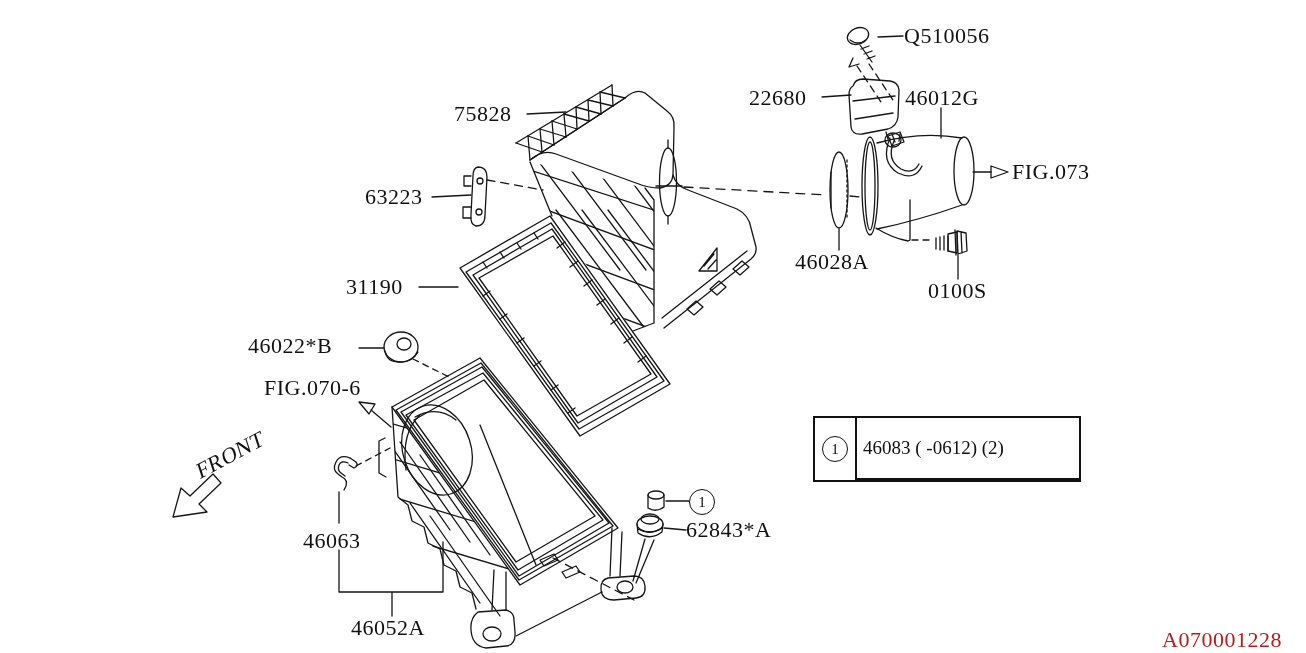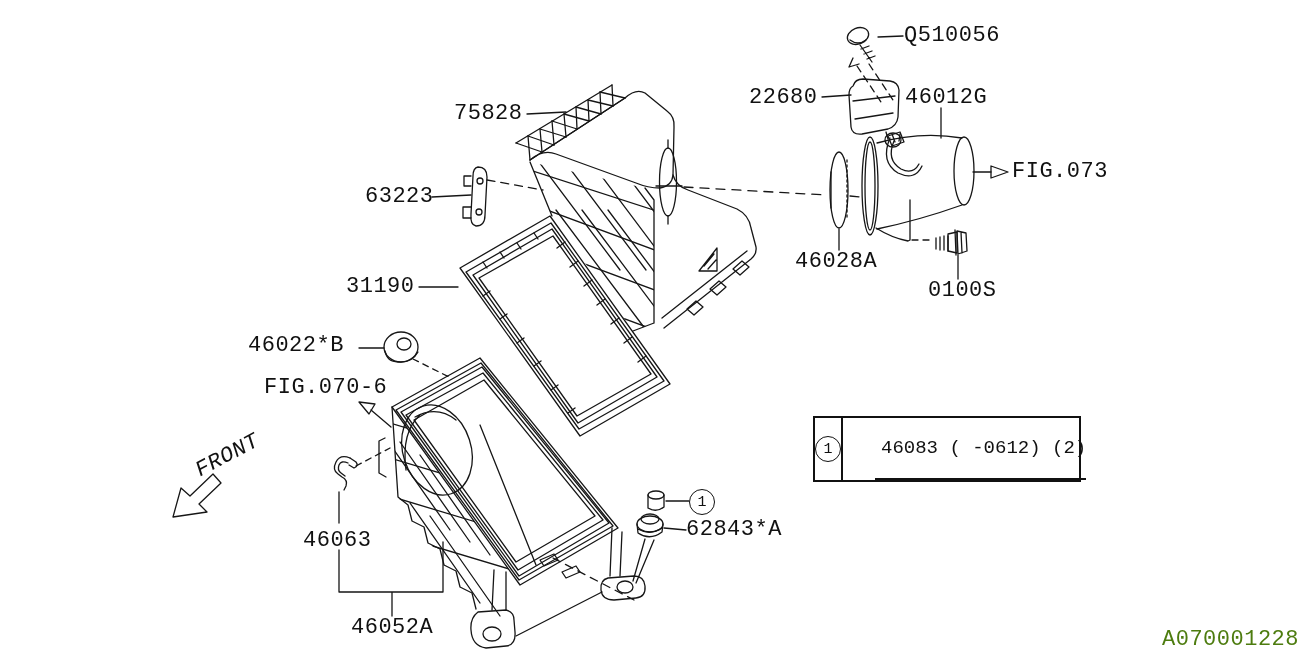--- a/index.html
+++ b/index.html
@@ -1,33 +1,33 @@
 <!DOCTYPE html>
 <html><head>
 <meta charset="utf-8">
 <style>
   html,body{margin:0;padding:0;background:#fff;}
   #canvas{position:relative;width:1306px;height:653px;background:#ffffff;overflow:hidden;
-          font-family:Liberation Mono, monospace;color:#111;}
+          font-family:Liberation Serif, serif;color:#111;}
   #art{position:absolute;left:0;top:0;}
   #art path,#art ellipse,#art line,#art polyline,#art polygon,#art circle{
       stroke:#161616;stroke-width:1.3;fill:none;stroke-linecap:round;stroke-linejoin:round;}
   .lbl{position:absolute;font-size:22px;line-height:22px;letter-spacing:.5px;white-space:pre;color:#111;}
   .front-lbl{transform:rotate(-28deg) skewX(-10deg);transform-origin:left bottom;}
   .callout{position:absolute;width:24px;height:24px;border:1.6px solid #111;border-radius:50%;
            display:flex;align-items:center;justify-content:center;font-size:15px;background:#fff;}
   .ref-table{position:absolute;left:813px;top:416px;width:264px;height:62px;
              border:2px solid #111;display:flex;background:#fff;}
   .ref-table .refcell{width:40px;border-right:2px solid #111;display:flex;align-items:center;justify-content:center;}
   .ref-table .refcell .callout{position:static;}
-  .ref-table .rows{flex:1;display:flex;flex-direction:column;padding-left:32px;}
+  .ref-table .rows{flex:1;display:flex;flex-direction:column;}
   .ref-table .rowa,.ref-table .rowb{flex:1;display:flex;align-items:center;padding-left:6px;
              font-size:19px;letter-spacing:0;white-space:pre;}
   .ref-table .rowa{border-bottom:2px solid #111;}
-  .docnum{position:absolute;font-size:22px;letter-spacing:.5px;color:#4d7c0f;}
+  .docnum{position:absolute;font-size:22px;letter-spacing:.5px;color:#b91c1c;}
 </style>
 </head>
 <body>
 
 <div id="canvas">
 
 <svg id="art" width="1306" height="653" viewBox="0 0 1306 653">
   <defs>
     <clipPath id="clipUpperFront">
           <polygon points="530,162 645,188 654,200 654,323 633,331 552,216"></polygon>

